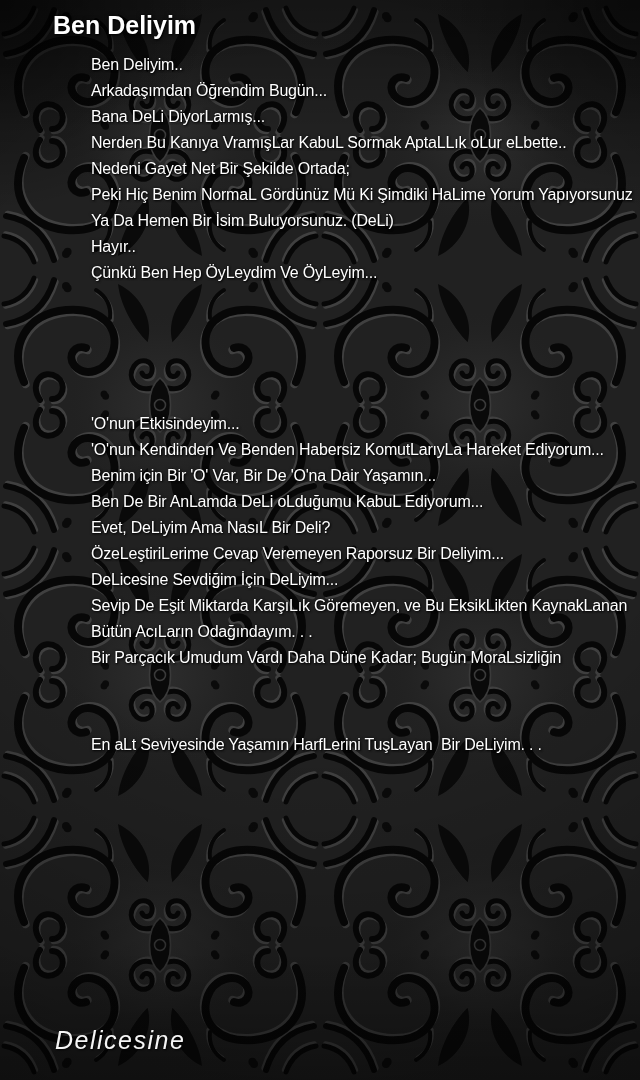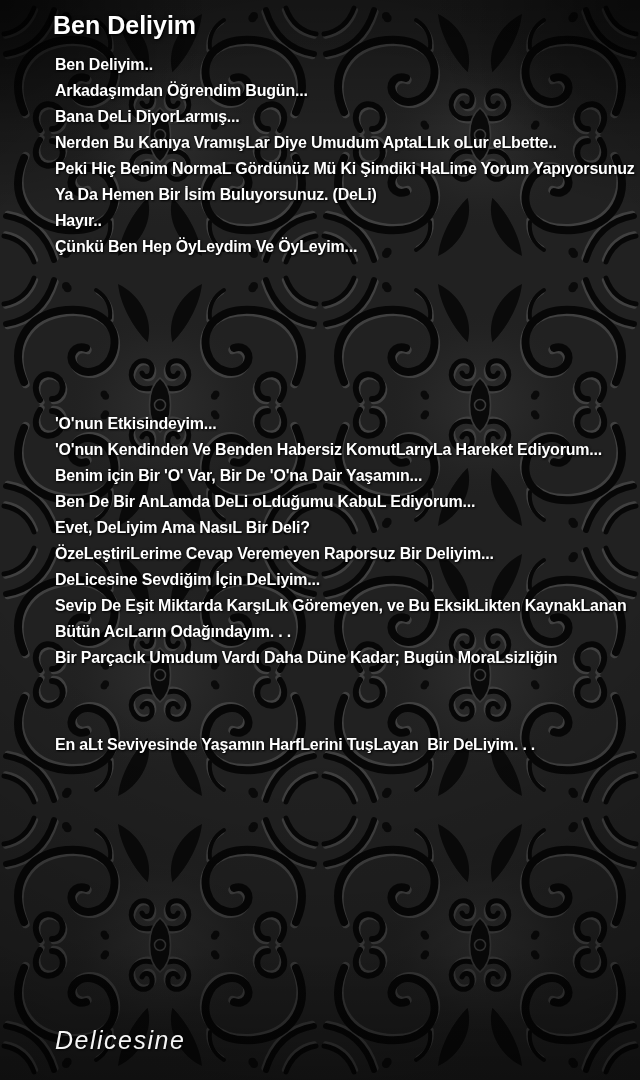--- a/index.html
+++ b/index.html
@@ -21,23 +21,24 @@
       linear-gradient(180deg, rgba(0,0,0,0.35) 0%, rgba(0,0,0,0) 12%, rgba(0,0,0,0) 88%, rgba(0,0,0,0.28) 100%);
   }
   .title {
     position: absolute; left: 53px; top: 10px; margin: 0;
     color: #ffffff; font-size: 25px; font-weight: bold; line-height: 30px;
     white-space: pre;
     text-shadow: 1px 1px 2px rgba(0,0,0,0.9), 0 0 4px rgba(0,0,0,0.6);
   }
   .stanza { position: absolute; left: 55px; right: 0; }
   .stanza .line {
-    color: #ffffff; font-size: 16px; font-weight: bold;
+    color: #ffffff; font-size: 16px; font-weight: normal;
     line-height: 26px; letter-spacing: -0.2px; white-space: pre;
     text-shadow: 1px 1px 2px rgba(0,0,0,0.9), 0 0 3px rgba(0,0,0,0.55);
+    margin-left: 36px;
   }
   .stanza-1 { top: 52px; }
   .stanza-2 { top: 411px; }
   .stanza-3 { top: 732px; }
   .signature {
     position: absolute; left: 55px; top: 1026px;
     color: #f5f5f5; font-size: 25px; font-style: italic; font-weight: normal;
     letter-spacing: 1.5px; line-height: 28px; white-space: pre;
     text-shadow: 1px 1px 2px rgba(0,0,0,0.9);
   }
@@ -87,21 +88,22 @@
   </svg>
 
   <div class="vignette"></div>
 
   <h1 class="title">Ben Deliyim</h1>
 
   <div class="stanza stanza-1">
       <div class="line">Ben Deliyim..</div>
       <div class="line">Arkadaşımdan Öğrendim Bugün...</div>
       <div class="line">Bana DeLi DiyorLarmış...</div>
-      <div class="line">Nerden Bu Kanıya VramışLar Diye Umudum AptaLLık oLur eLbette..</div>
+      <div class="line">Nerden Bu Kanıya VramışLar KabuL Sormak AptaLLık oLur eLbette..</div>
+      <div class="line">Nedeni Gayet Net Bir Şekilde Ortada;</div>
       <div class="line">Peki Hiç Benim NormaL Gördünüz Mü Ki Şimdiki HaLime Yorum Yapıyorsunuz</div>
       <div class="line">Ya Da Hemen Bir İsim Buluyorsunuz. (DeLi)</div>
       <div class="line">Hayır..</div>
       <div class="line">Çünkü Ben Hep ÖyLeydim Ve ÖyLeyim...</div>
     </div>
   <div class="stanza stanza-2">
       <div class="line">'O'nun Etkisindeyim...</div>
       <div class="line">'O'nun Kendinden Ve Benden Habersiz KomutLarıyLa Hareket Ediyorum...</div>
       <div class="line">Benim için Bir 'O' Var, Bir De 'O'na Dair Yaşamın...</div>
       <div class="line">Ben De Bir AnLamda DeLi oLduğumu KabuL Ediyorum...</div>

